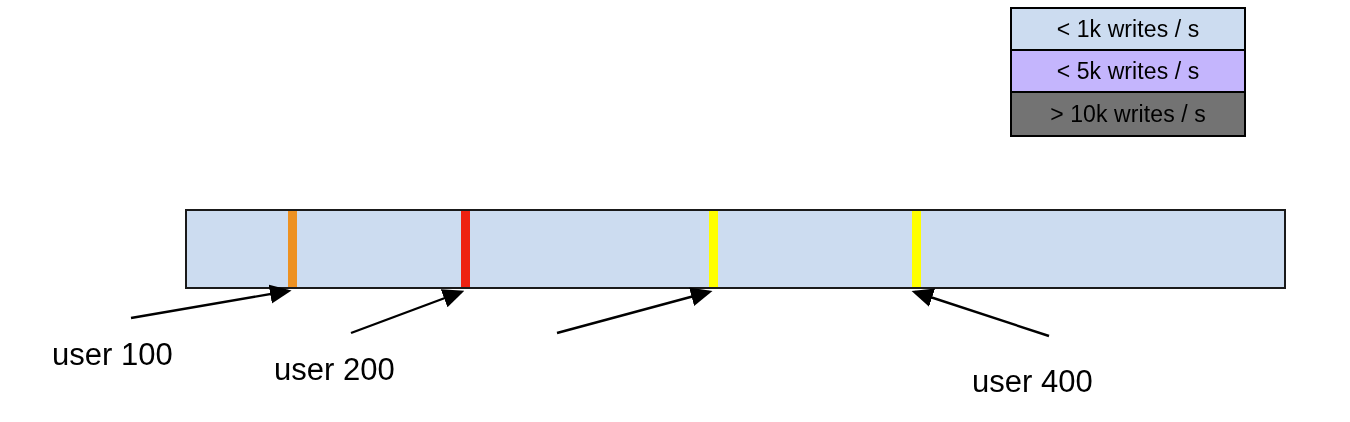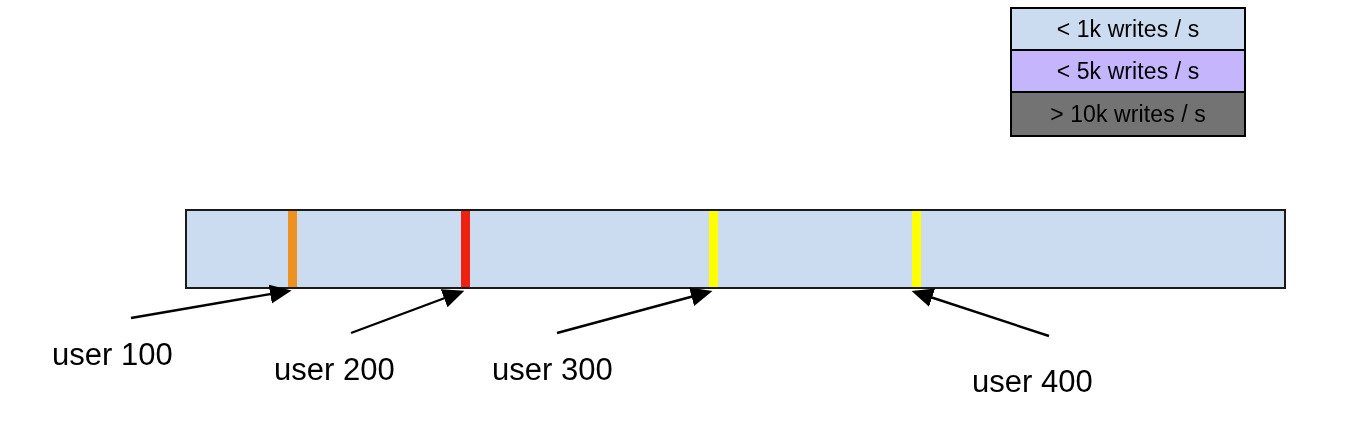--- a/index.html
+++ b/index.html
@@ -129,16 +129,15 @@
       </marker>
     </defs>
     <line x1="131" y1="318" x2="288" y2="291" stroke="#000000" stroke-width="2.4" marker-end="url(#ah)"></line>
     <line x1="351" y1="333" x2="461" y2="292" stroke="#000000" stroke-width="2.4" marker-end="url(#ah)"></line>
     <line x1="557" y1="333" x2="709" y2="292" stroke="#000000" stroke-width="2.4" marker-end="url(#ah)"></line>
     <line x1="1049" y1="336" x2="915" y2="292" stroke="#000000" stroke-width="2.4" marker-end="url(#ah)"></line>
   </svg>
 
   <div class="user-label" style="left:52px; top:339px;">user 100</div>
   <div class="user-label" style="left:274px; top:354px;">user 200</div>
-  <div class="user-label" style="left:492px; top:354px;">user 300</div>
   <div class="user-label" style="left:972px; top:354px;margin-top:12px;">user 400</div>
 
 </div>
 
 </body></html>

